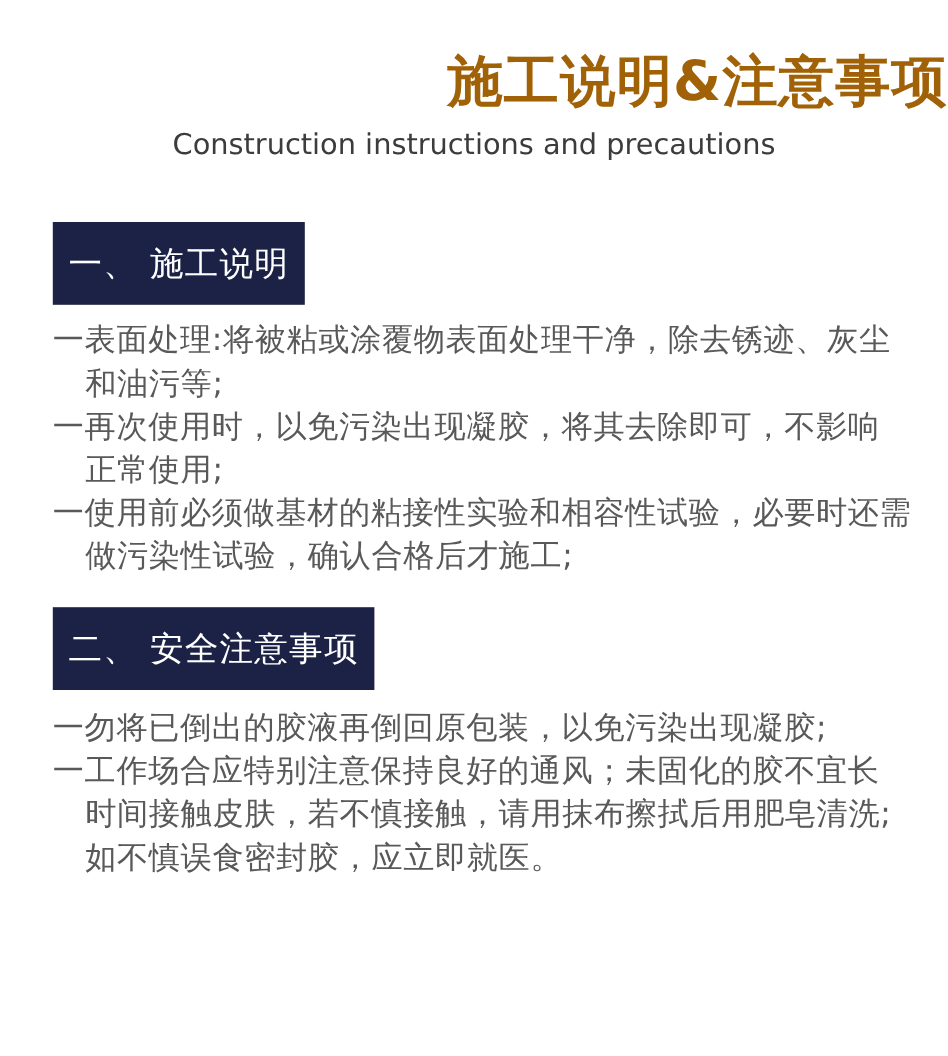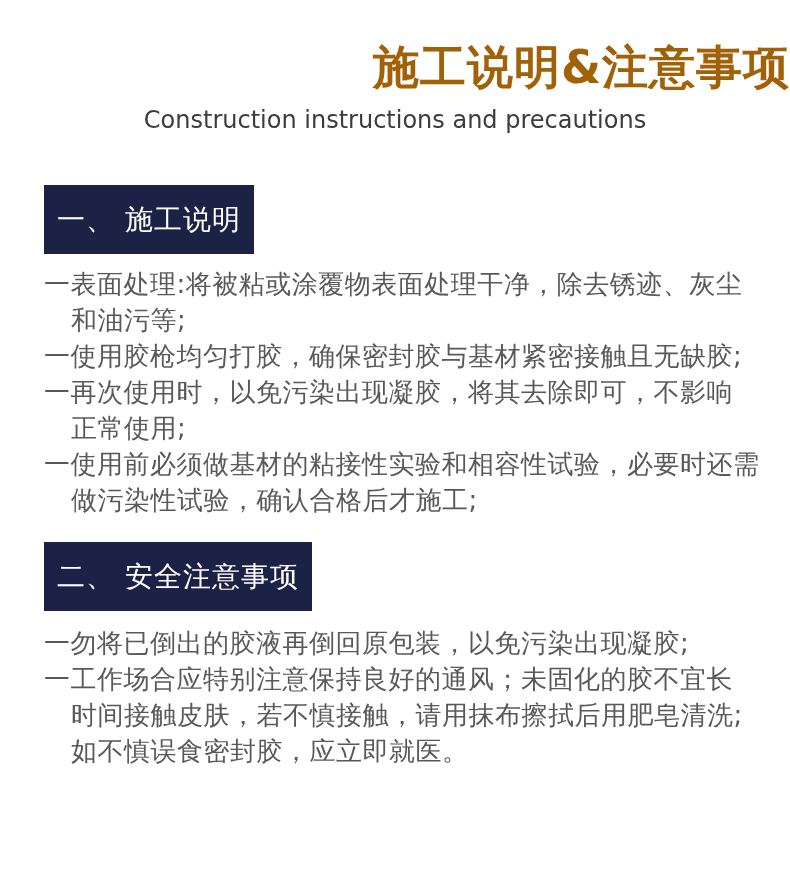--- a/index.html
+++ b/index.html
@@ -69,21 +69,20 @@
 
   <h1 class="page-title">施工说明&amp;注意事项</h1>
   <div class="page-subtitle">Construction instructions and precautions</div>
 
   <div class="content">
 
     <div class="section-badge first">一、 施工说明</div>
     <div class="section-items">
       <p class="item">一表面处理:将被粘或涂覆物表面处理干净，除去锈迹、灰尘
 和油污等;</p>
-      <p class="item">一使用胶枪均匀打胶，确保密封胶与基材紧密接触且无缺胶;</p>
       <p class="item">一再次使用时，以免污染出现凝胶，将其去除即可，不影响
 正常使用;</p>
       <p class="item">一使用前必须做基材的粘接性实验和相容性试验，必要时还需
 做污染性试验，确认合格后才施工;</p>
     </div>
 
     <div class="section-badge second">二、 安全注意事项</div>
     <div class="section-items">
       <p class="item">一勿将已倒出的胶液再倒回原包装，以免污染出现凝胶;</p>
       <p class="item">一工作场合应特别注意保持良好的通风；未固化的胶不宜长

